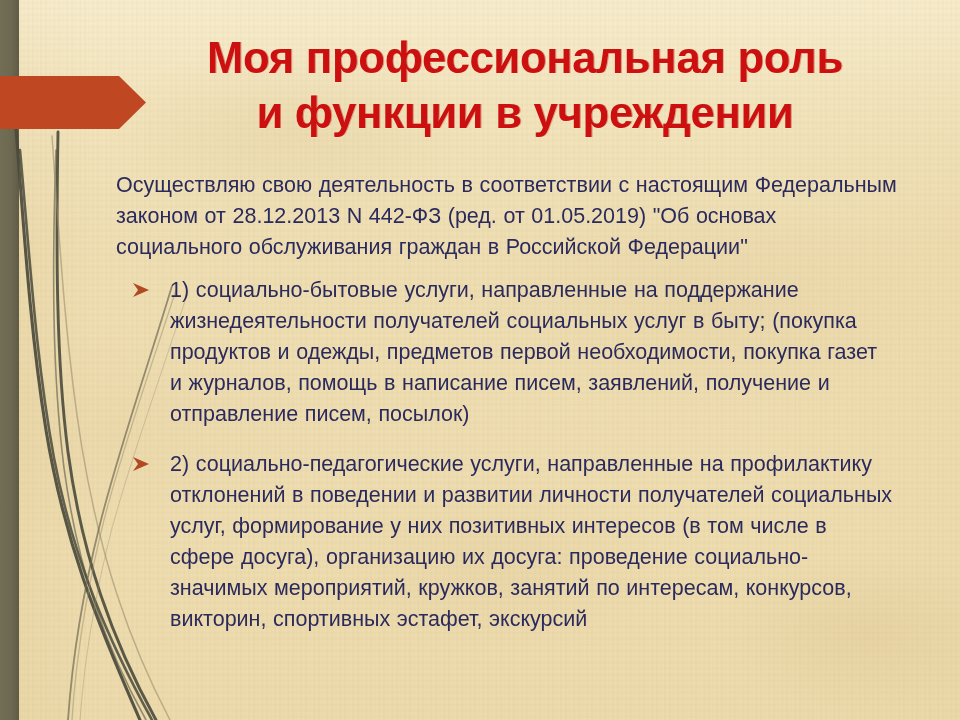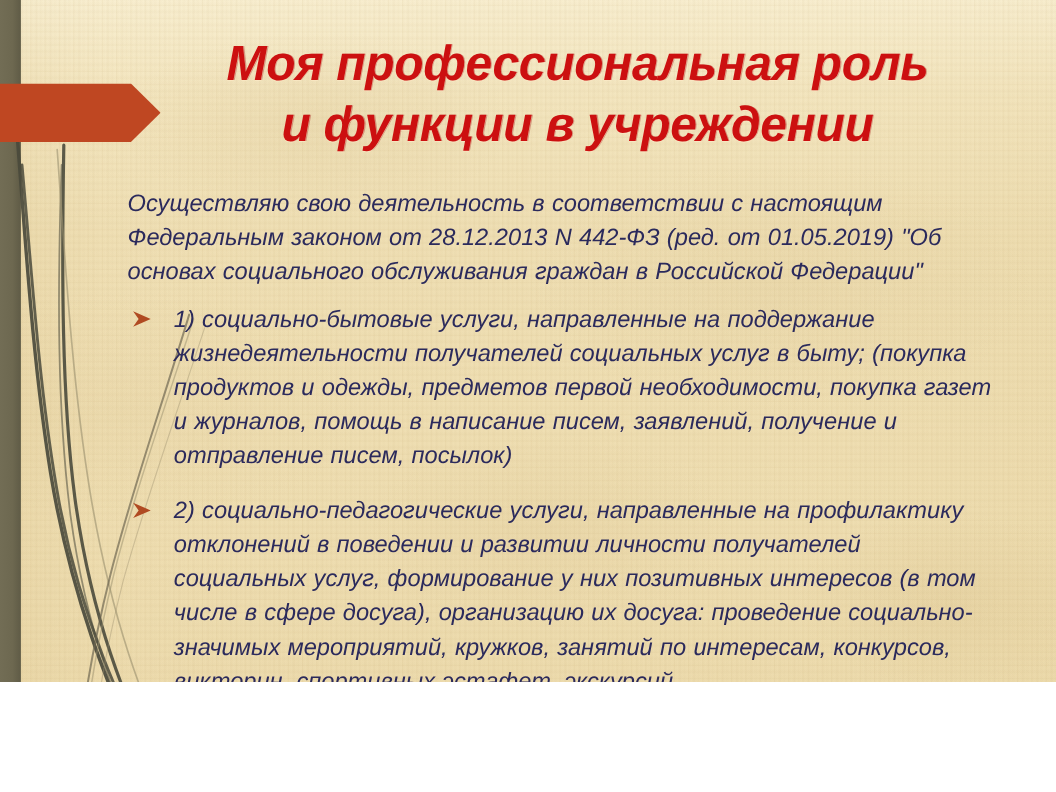--- a/index.html
+++ b/index.html
@@ -5,26 +5,25 @@
 <style>
   html, body {
     margin: 0;
     padding: 0;
     background: #ffffff;
   }
 
   #slide {
     position: relative;
     width: 960px;
-    height: 620px;
+    height: 720px;
     overflow: hidden;
     font-family: "Liberation Sans", "DejaVu Sans", sans-serif;
     
     background-color: #bef264;
-    font-style: italic;
   }
 
   
   .bg-base {
     position: absolute;
     inset: 0;
     background:
       linear-gradient(180deg,
         rgba(255,250,230,0.55) 0%,
         rgba(255,248,223,0.25) 14%,
@@ -152,21 +151,21 @@
   .intro {
     font-size: 21.5px;
     line-height: 31px;
     color: #2b2a5c;
     margin: 0 0 12px 0;
     text-align: left;
   }
 
   .bullet-list {
     list-style: none;
-    margin: 0;
+    margin: 12px;
     padding: 0;
   }
 
   .bullet-item {
     position: relative;
     padding-left: 42px;
     margin-bottom: 19px;
     font-size: 21.5px;
     line-height: 31px;
     color: #2b2a5c;

